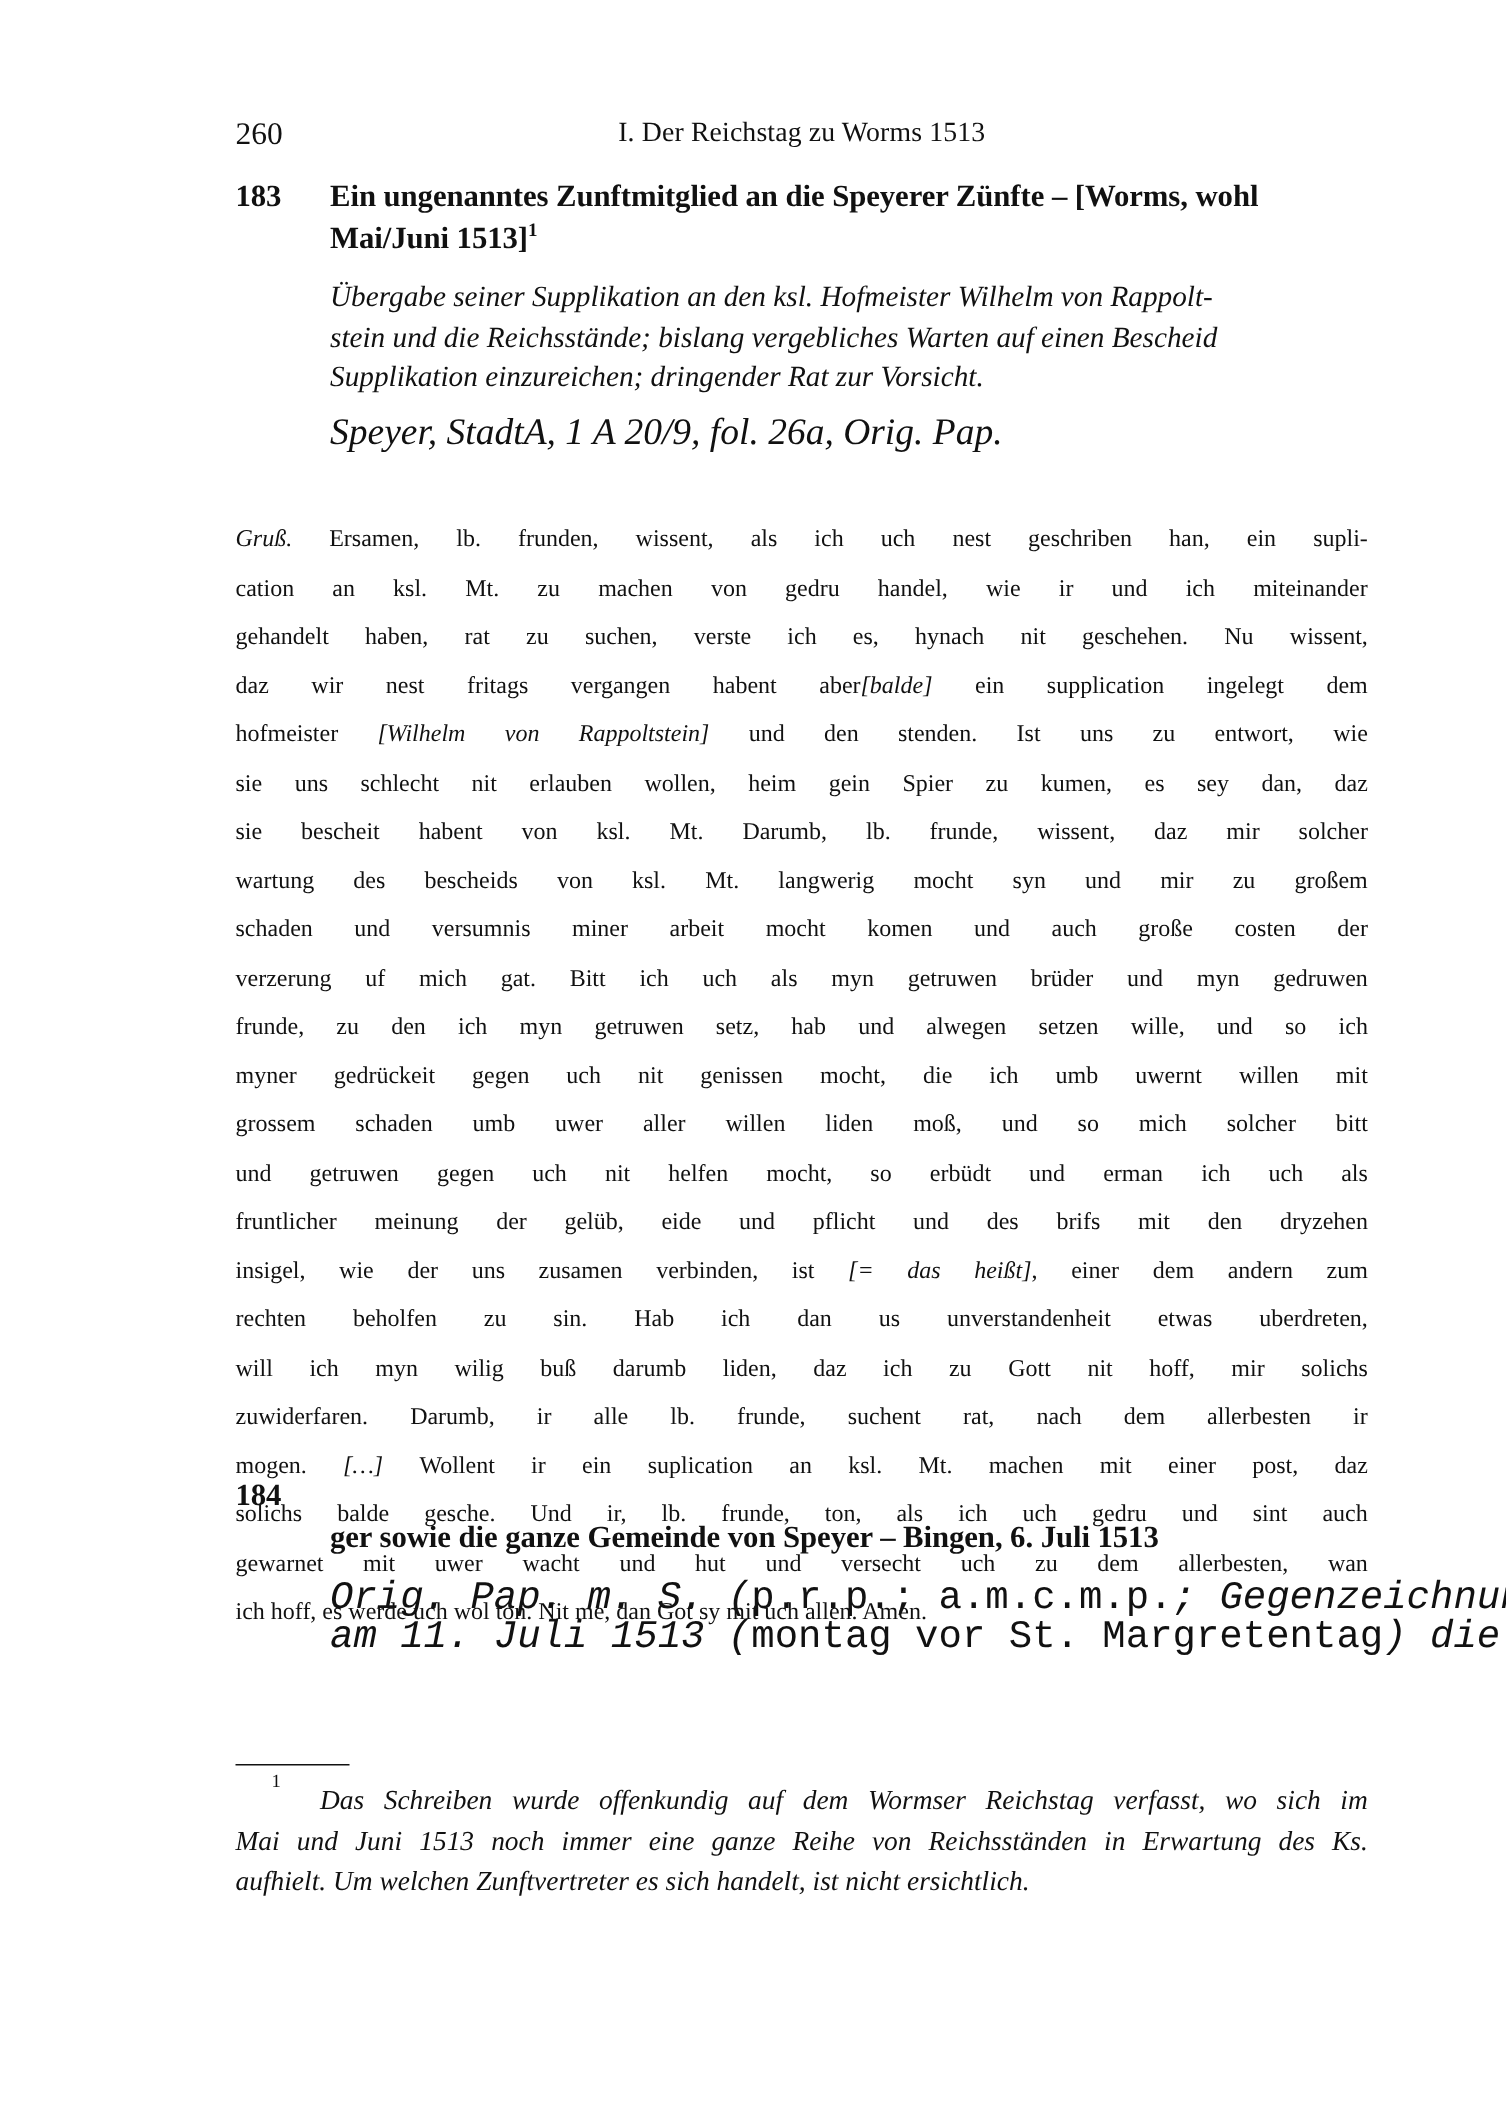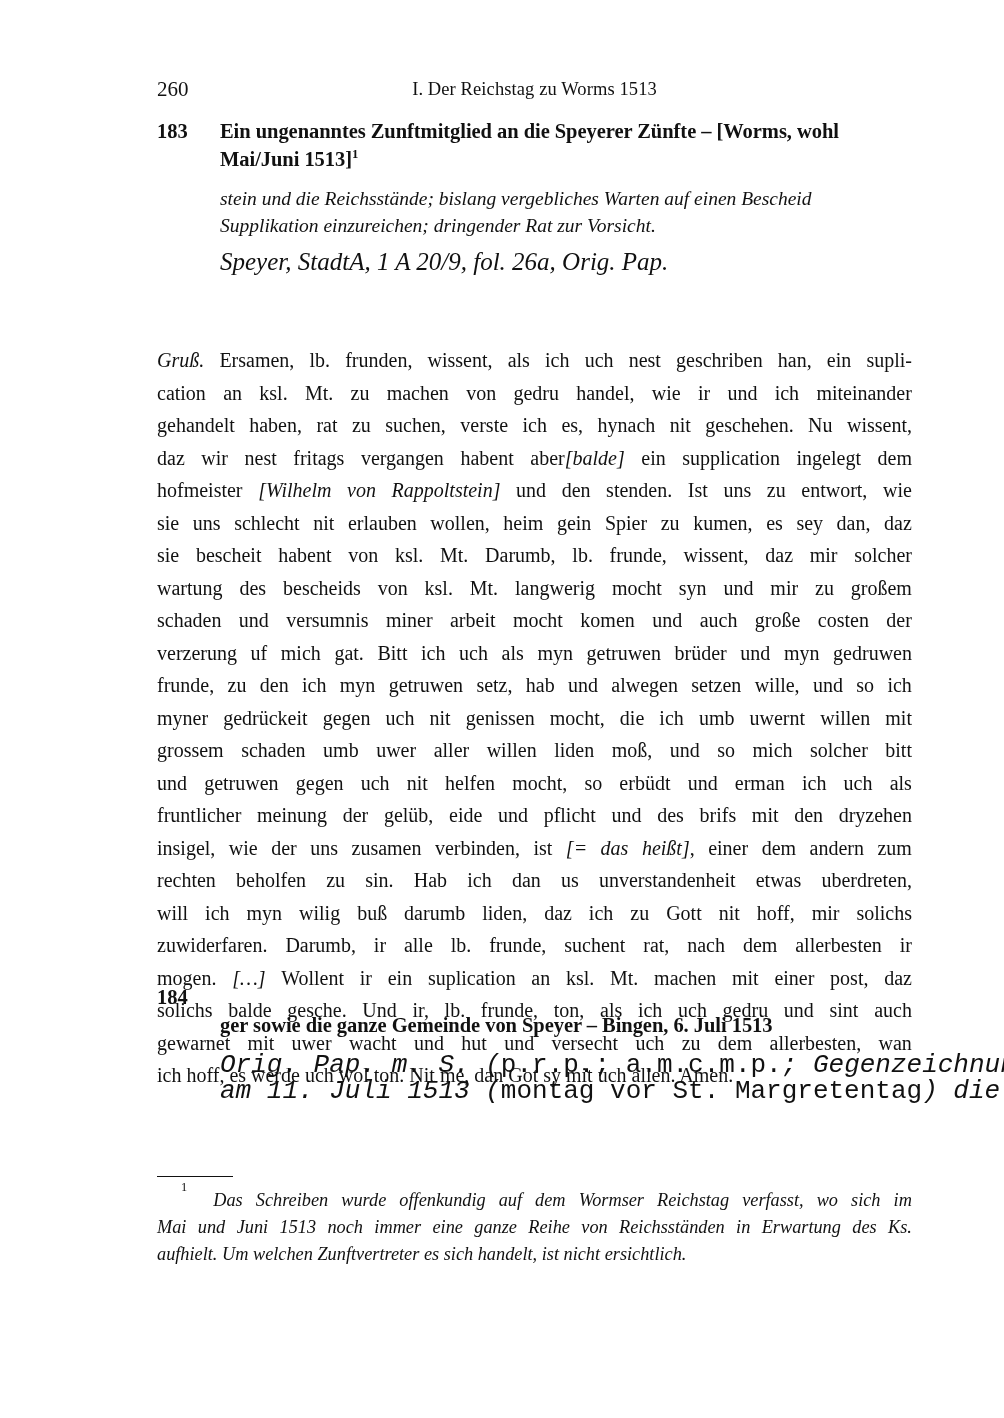--- a/index.html
+++ b/index.html
@@ -111,21 +111,21 @@
   }
   .source-nested .rom { font-style: normal; }
   .source-nested .ln { display: block; white-space: nowrap; }
 
   
   .body-text {
     position: absolute;
     left: 0;
     top: 344px;
     width: 755px;
-    font-size: 20px;
+    font-size: 16px;
     line-height: 32.5px;
     text-align: justify;
   }
   .body-text .bl {
     display: block;
     white-space: nowrap;
   }
   .body-text .bl.j {
     display: flex;
     justify-content: space-between;
@@ -177,20 +177,21 @@
   <div class="section sec-183">
 
     <div class="heading">
       <span class="num">183</span>
       <span>Ein ungenanntes Zunftmitglied an die Speyerer Zünfte – [Worms, wohl</span>
       <br>
       <span>Mai/Juni 1513]</span><sup>1</sup>
     </div>
 
     <div class="regest">
+      <span class="regest-line">Übergabe seiner Supplikation an den ksl. Hofmeister Wilhelm von Rappolt-</span>
       <span class="regest-line">stein und die Reichsstände; bislang vergebliches Warten auf einen Bescheid</span>
       <span class="regest-line">Supplikation einzureichen; dringender Rat zur Vorsicht.</span>
     </div>
 
     <div class="source">Speyer, StadtA, 1 A 20/9, fol. 26a, Orig. Pap.</div>
   </div>
 
   <div class="body-text" id="body-text">
       <div class="bl j">
         <span><em>Gruß.</em></span>

